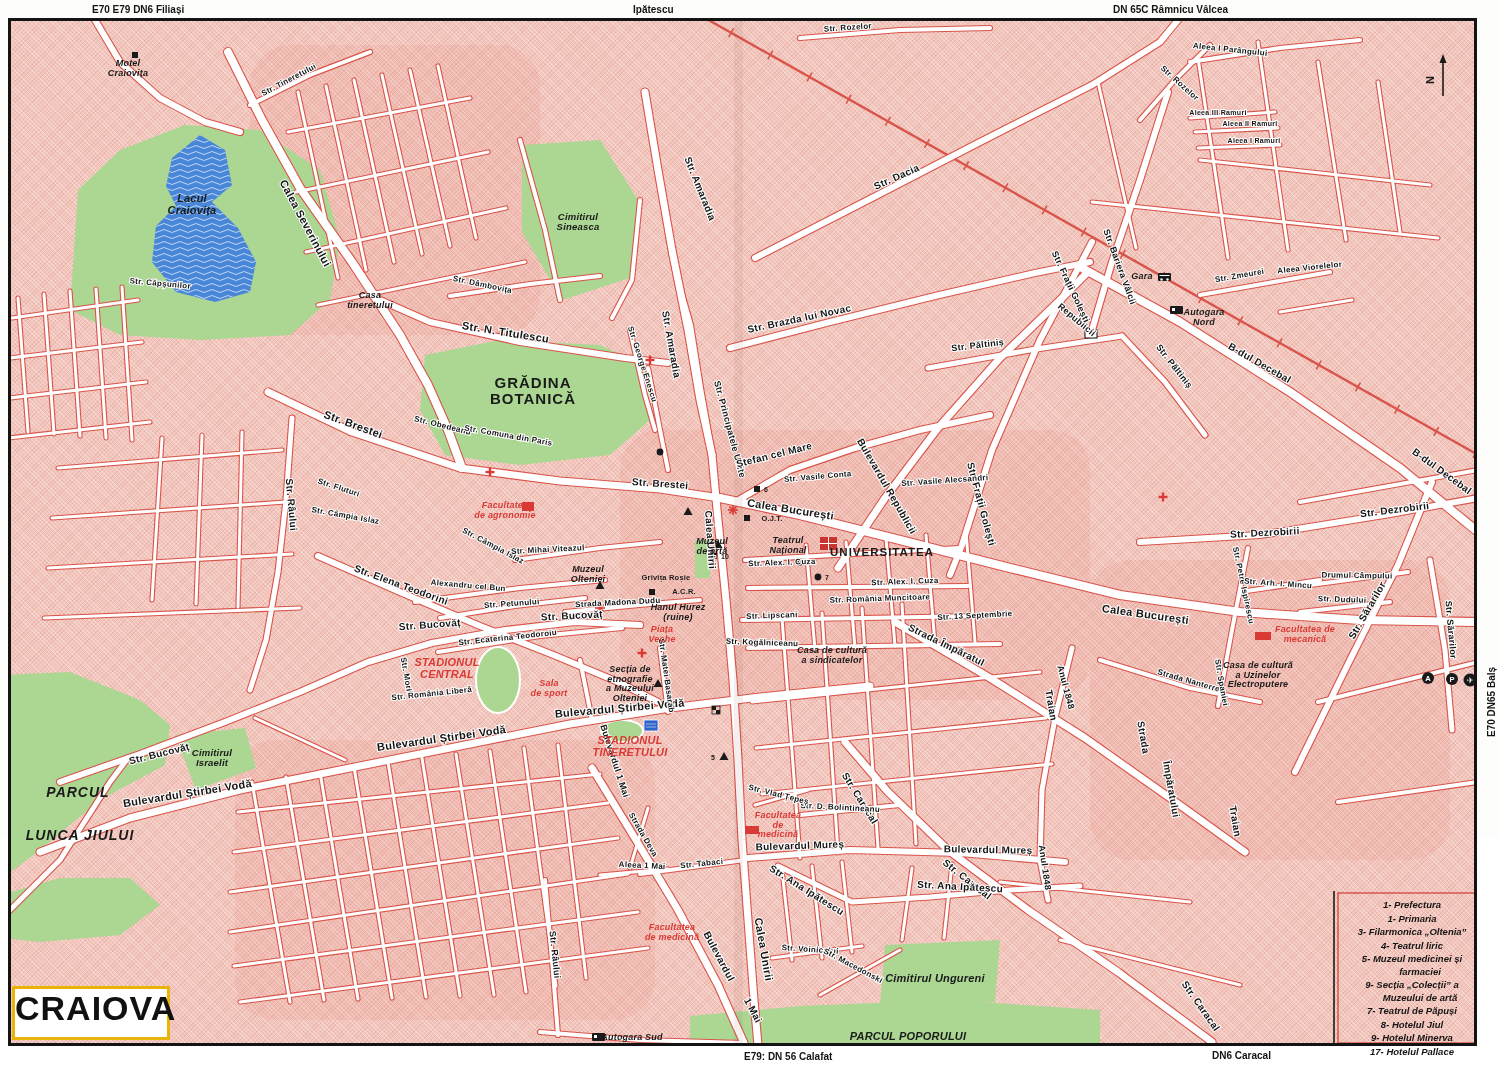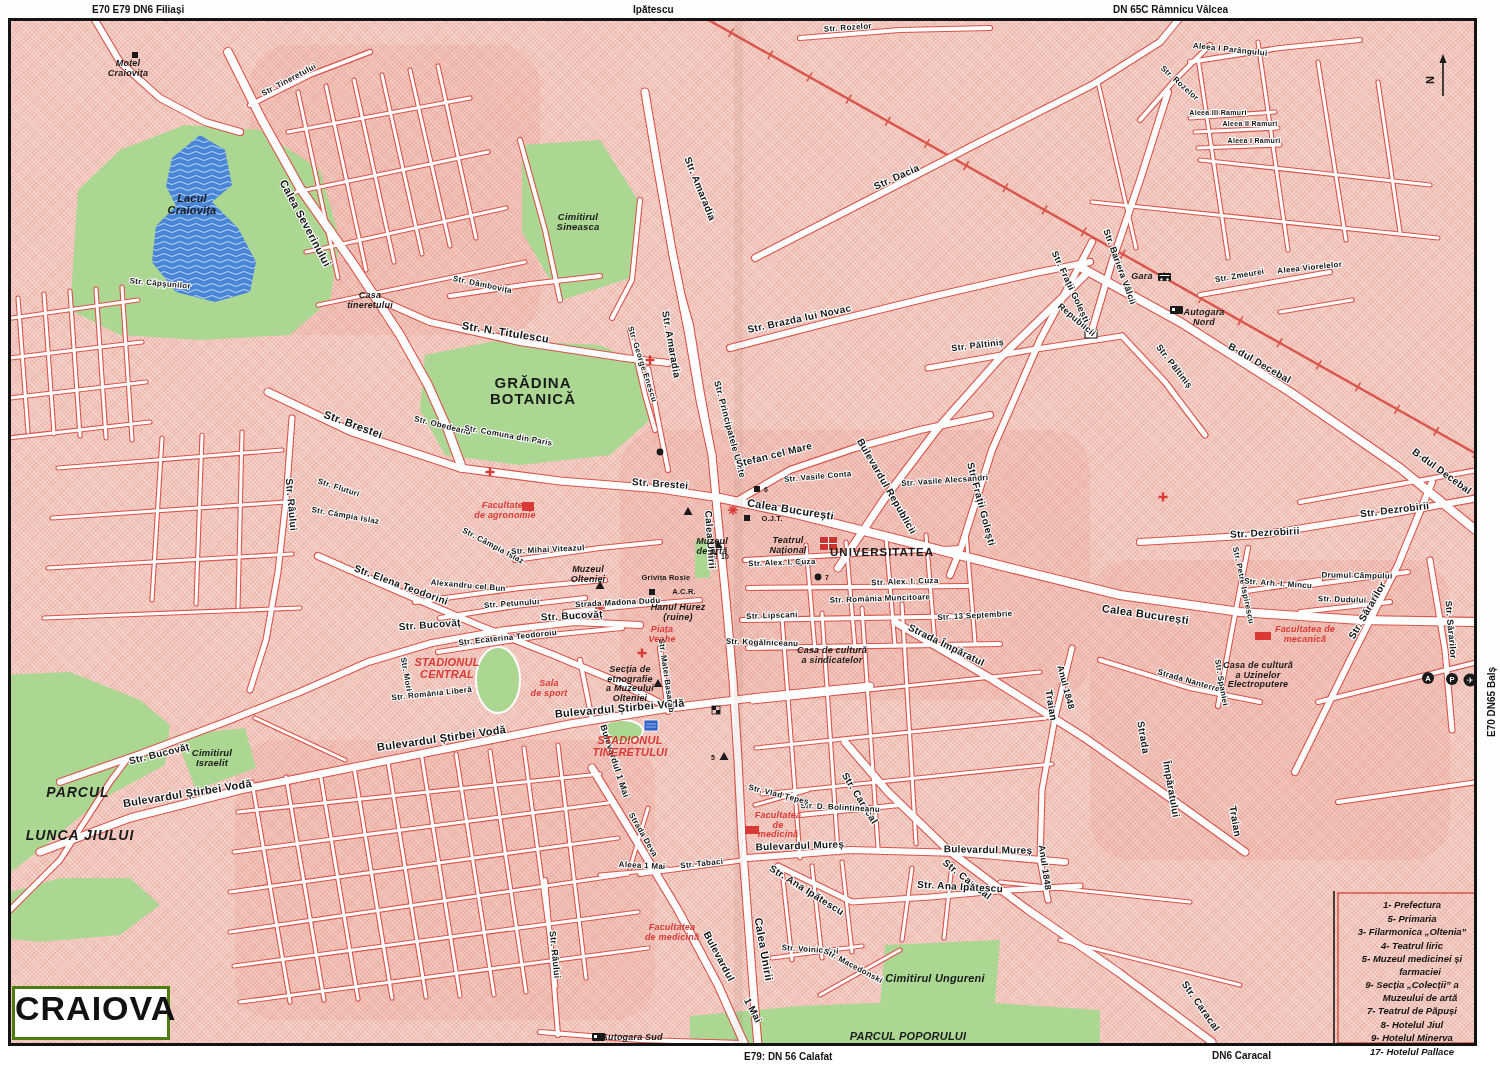--- a/index.html
+++ b/index.html
@@ -8,21 +8,21 @@
   .edge-label{position:absolute;font:bold 10px "Liberation Sans",sans-serif;color:#141414;white-space:nowrap;}
   .edge-label.vert{transform:rotate(-90deg);transform-origin:0 0;}
   #map-frame{position:absolute;left:8px;top:18px;width:1469px;height:1028px;box-sizing:border-box;
     border:3px solid #141414;
     background-color:#f2c6bc;
     background-image:
       repeating-linear-gradient(45deg, rgba(255,255,255,.30) 0 1px, rgba(255,255,255,0) 1px 3px),
       repeating-linear-gradient(135deg, rgba(205,110,100,.20) 0 1px, rgba(0,0,0,0) 1px 3px);}
   #map-svg{position:absolute;left:0;top:0;}
   #title-box{position:absolute;left:12px;top:986px;width:158px;height:54px;background:#ffffff;
-    border:3px solid #4d7c0f;box-sizing:border-box;text-align:center;line-height:46px;
+    border:3px solid #eab308;box-sizing:border-box;text-align:center;line-height:46px;
     font:bold 34px "Liberation Sans",sans-serif;letter-spacing:1px;color:#111;}
   #legend{position:absolute;left:1347px;top:899px;width:130px;font:italic bold 9.5px "Liberation Sans",sans-serif;
     color:#151515;line-height:1.32;text-align:center;}
   .legend-item{padding-left:16px;text-indent:-16px;margin-bottom:1px;}
 </style>
 </head>
 <body>
 
 <div id="stage">
   <span class="edge-label" style="left:92px;top:4px">E70 E79 DN6 Filiași</span>
@@ -560,21 +560,21 @@
           <line x1="1443" y1="96" x2="1443" y2="60" stroke="#1a1a1a" stroke-width="1.6"></line>
           <path d="M1443 54 L1446.5 63 L1439.5 63 Z" fill="#1a1a1a"></path>
           <text x="1434" y="84" font-size="11" font-weight="bold" fill="#1a1a1a" font-family="Liberation Sans, sans-serif" transform="rotate(-90 1434 84)">N</text>
         </g>
     </svg>
   </div>
 
   <div id="title-box">CRAIOVA</div>
   <div id="legend">
       <div class="legend-item">1- Prefectura</div>
-      <div class="legend-item">5- Primaria</div>
+      <div class="legend-item">1- Primaria</div>
       <div class="legend-item">3- Filarmonica „Oltenia”</div>
       <div class="legend-item">4- Teatrul liric</div>
       <div class="legend-item">5- Muzeul medicinei și farmaciei</div>
       <div class="legend-item">9- Secția „Colecții” a Muzeului de artă</div>
       <div class="legend-item">7- Teatrul de Păpuși</div>
       <div class="legend-item">8- Hotelul Jiul</div>
       <div class="legend-item">9- Hotelul Minerva</div>
       <div class="legend-item">17- Hotelul Pallace</div>
     </div>
 </div>

